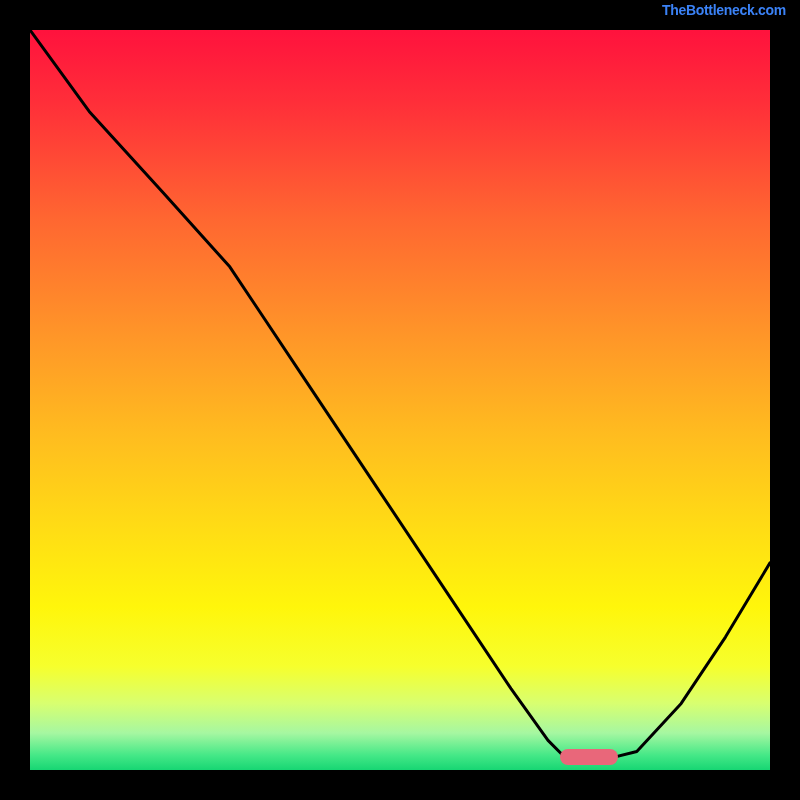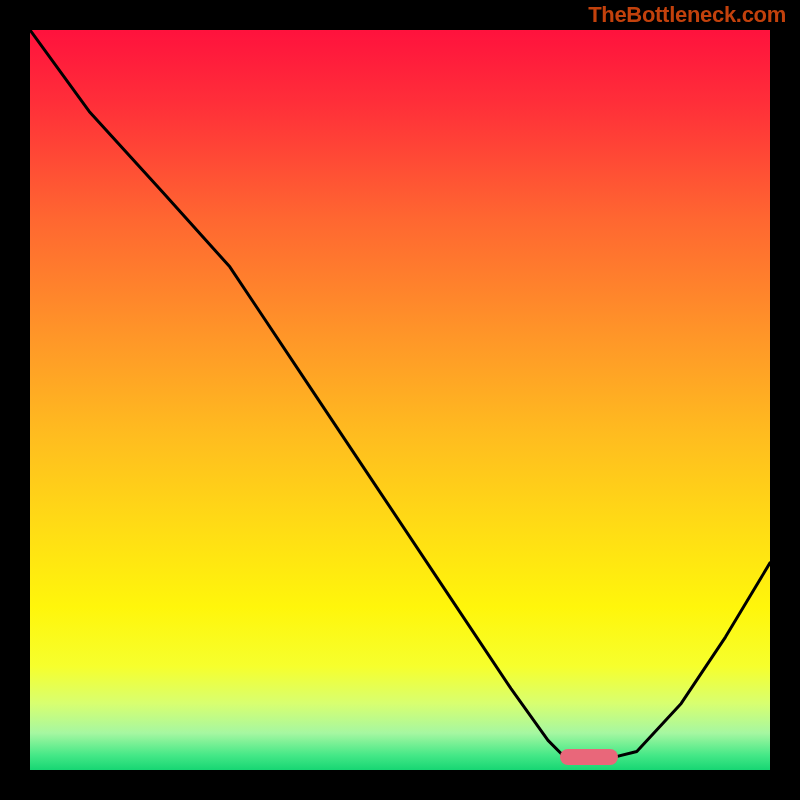--- a/index.html
+++ b/index.html
@@ -13,22 +13,22 @@
   }
   .page {
     position: relative;
     width: 800px;
     height: 800px;
   }
   .watermark {
     position: absolute;
     top: 2px;
     right: 14px;
-    color: #c2410c;
-    font-size: 22px;
+    color: #3b82f6;
+    font-size: 14px;
     font-weight: 600;
     letter-spacing: -0.3px;
     user-select: none;
   }
   .plot-frame {
     position: absolute;
     left: 27px;
     top: 27px;
     width: 746px;
     height: 746px;

